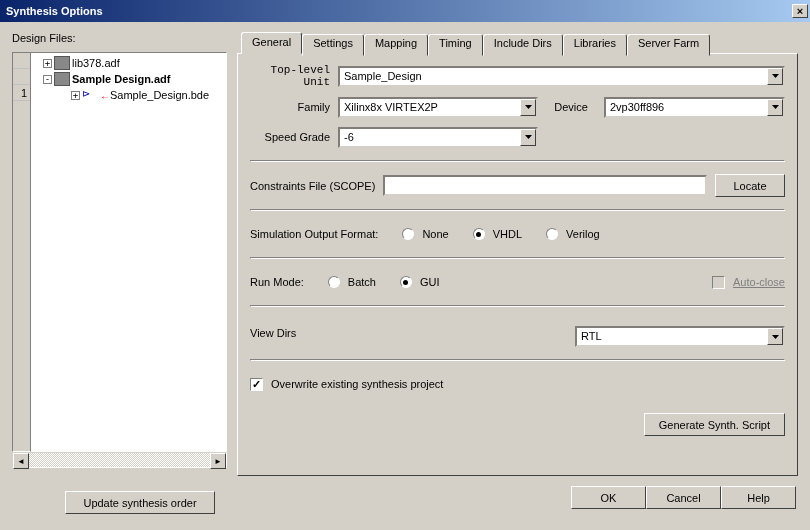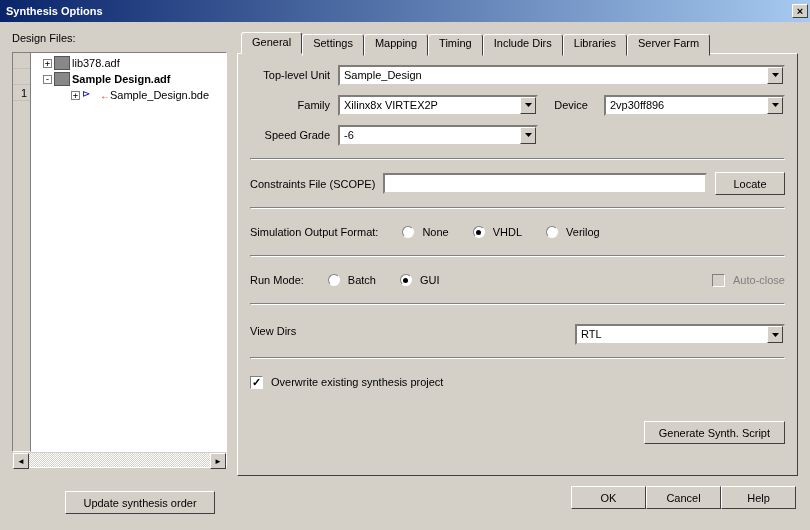--- a/index.html
+++ b/index.html
@@ -42,21 +42,21 @@
 .text-input { background: white; border: 2px inset #d4d0c8; height: 21px; padding: 2px 4px; flex: 1; min-width: 0; }
 
 .btn { background: #d4d0c8; border: 1px solid; border-color: #fff #404040 #404040 #fff; padding: 3px 14px; cursor: pointer; min-height: 23px; display: inline-flex; align-items: center; justify-content: center; }
 .radio { width: 12px; height: 12px; border-radius: 50%; border: 1px solid; border-color: #808080 #fff #fff #808080; background: white; display: inline-flex; align-items: center; justify-content: center; cursor: pointer; }
 .radio.checked::after { content: ''; width: 5px; height: 5px; border-radius: 50%; background: black; }
 .radio-label { margin-right: 16px; cursor: pointer; }
 
 .checkbox { width: 13px; height: 13px; border: 1px solid; border-color: #808080 #fff #fff #808080; background: white; display: inline-flex; align-items: center; justify-content: center; cursor: pointer; }
 .checkbox.disabled { background: #d4d0c8; }
 .checkbox.checked::after { content: '✓'; font-size: 11px; font-weight: bold; color: black; }
-.disabled-text { color: #808080; }
+.disabled-text { color: #808080; text-decoration: underline; }
 
 .hr-grp { border: 1px solid; border-color: #808080 #fff #fff #808080; padding: 0; margin: 12px 0; height: 2px; }
 
 .button-bar { display: flex; justify-content: flex-end; gap: 0; padding: 4px 14px 8px; }
 .button-bar .btn { min-width: 75px; }
 .left-btn-area { padding: 6px 0 0 32px; }
 </style>
 </head>
 <body>
 
@@ -110,21 +110,21 @@
       <div class="tab"><span>Settings</span></div>
       <div class="tab"><span>Mapping</span></div>
       <div class="tab"><span>Timing</span></div>
       <div class="tab"><span>Include Dirs</span></div>
       <div class="tab"><span>Libraries</span></div>
       <div class="tab"><span>Server Farm</span></div>
     </div>
     <div class="tab-page">
 
       <div class="form-row">
-        <div class="form-label" style="width:80px;">Top-level Unit</div>
+        <div class="form-label" style="width:80px;font-family:Liberation Mono, monospace;">Top-level Unit</div>
         <div class="combo">
           <div class="combo-text">Sample_Design</div>
           <div class="combo-btn">
               <svg viewBox="0 0 7 4">
                 <path d="M0 0 L7 0 L3.5 4 Z" fill="black"></path>
               </svg>
             </div>
         </div>
       </div>
 
@@ -213,21 +213,21 @@
         </div>
       </div>
 
       <div class="hr-grp"></div>
 
       <div class="form-row">
         <span class="checkbox checked"></span>
         <span>Overwrite existing synthesis project</span>
       </div>
 
-      <div class="form-row" style="justify-content:flex-end;margin-top:28px;">
+      <div class="form-row" style="justify-content:flex-end;margin-top:18px;">
         <div class="btn">
             <span>Generate Synth. Script</span>
           </div>
       </div>
 
     </div>
   </div>
 </div>
 
 <div style="display:flex;align-items:center;margin-left:33px;">

